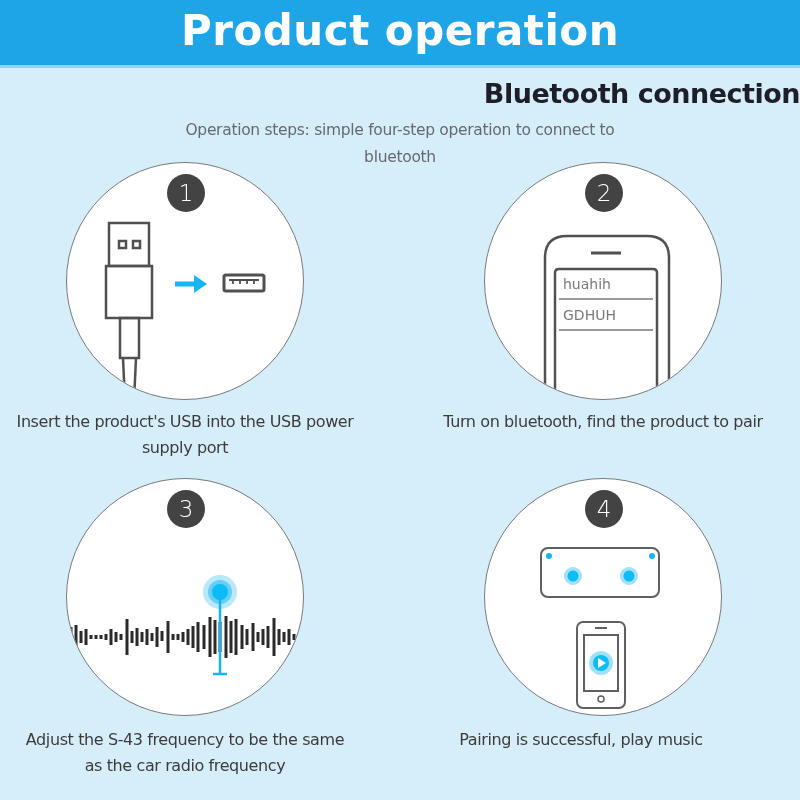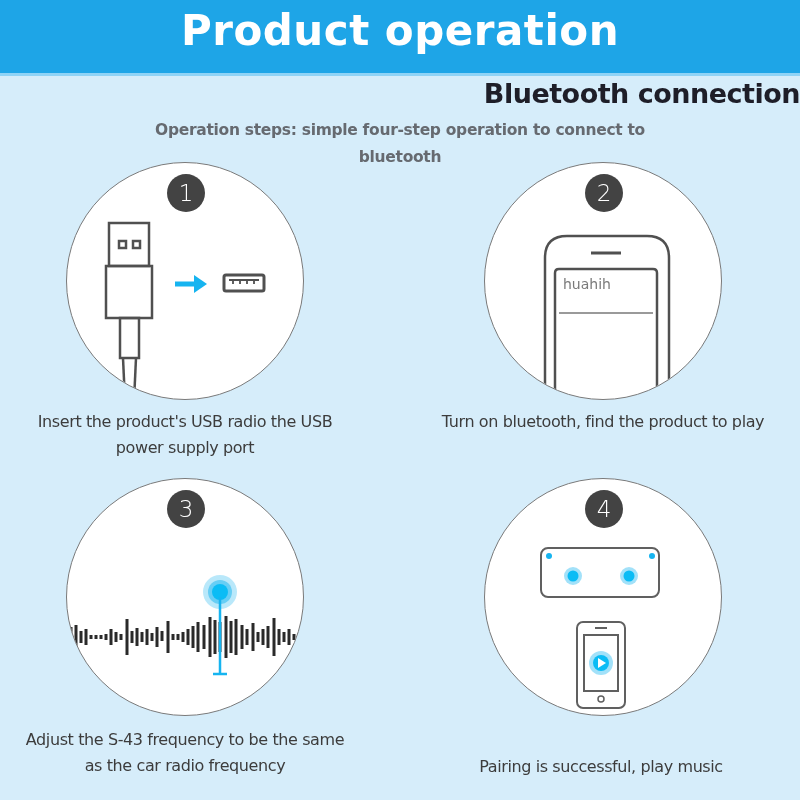--- a/index.html
+++ b/index.html
@@ -1,35 +1,35 @@
 <!DOCTYPE html>
 <html><head>
 <meta charset="utf-8">
 <style>
   * { margin:0; padding:0; box-sizing:border-box; }
   html, body { width:800px; height:800px; overflow:hidden; }
   body { background:#d6edfa; font-family:"Liberation Sans", sans-serif; position:relative; }
-  .header { position:absolute; left:0; top:0; width:800px; height:76px; background:#1ea5e7; border-bottom:3px solid #8fd3f6; }
+  .header { position:absolute; left:0; top:0; width:800px; height:68px; background:#1ea5e7; border-bottom:3px solid #8fd3f6; }
   .header h1 { position:absolute; left:0; right:0; top:6px; text-align:center; color:#fff; font-family:"DejaVu Sans", sans-serif; font-weight:bold; font-size:42px; letter-spacing:0.5px; }
   .title { position:absolute; left:0; right:0; top:78px; text-align:right; font-family:"DejaVu Sans", sans-serif; font-weight:bold; font-size:27px; color:#1e1e28; letter-spacing:-0.5px; }
-  .subtitle { position:absolute; left:150px; width:500px; top:117px; text-align:center; font-family:"DejaVu Sans", sans-serif; font-weight:bold; font-size:15.5px; line-height:27px; color:#666a70; letter-spacing:-0.3px; }
+  .subtitle { position:absolute; left:150px; width:500px; top:117px; text-align:center; font-family:"DejaVu Sans", sans-serif; font-weight:normal; font-size:15.5px; line-height:27px; color:#666a70; letter-spacing:-0.3px; }
   .circle { position:absolute; width:238px; height:238px; border-radius:50%; background:#fff; border:1.5px solid #7a7a7a; overflow:hidden; }
   .c1 { left:66px; top:162px; }
   .c2 { left:484px; top:162px; }
   .c3 { left:66px; top:478px; }
   .c4 { left:484px; top:478px; }
   .badge { position:absolute; left:100px; top:11px; width:38px; height:38px; border-radius:50%; background:#434343; color:#fff; font-family:"DejaVu Sans", sans-serif; font-size:23px; font-weight:200; text-align:center; line-height:38px; }
   .caption { position:absolute; width:340px; text-align:center; font-family:"DejaVu Sans", sans-serif; font-size:16px; line-height:26px; color:#3c3c3c; letter-spacing:-0.4px; }
   .cap1 { left:15px; top:409px; }
   .cap2 { left:433px; top:409px; }
   .cap3 { left:15px; top:727px; }
-  .cap4 { left:431px; top:727px;margin-top:27px; }
+  .cap4 { left:411px; top:727px; }
   svg { position:absolute; left:0; top:0; }
   .phone-list { position:absolute; left:74px; top:106px; width:94px; }
-  .phone-row { height:45px; border-bottom:2.5px solid #9a9a9a; font-family:"DejaVu Sans", sans-serif; font-size:14px; color:#7a7a7a; line-height:30px; padding-left:4px; position:relative; }
+  .phone-row { height:31px; border-bottom:2.5px solid #9a9a9a; font-family:"DejaVu Sans", sans-serif; font-size:14px; color:#7a7a7a; line-height:30px; padding-left:4px; position:relative; }
   .bt-icon { position:absolute; left:48px; top:0; color:#16b4f0; font-size:18px; font-weight:bold; }
 </style>
 </head>
 <body>
 
 <div class="header">
   <h1>Product operation</h1>
 </div>
 <div class="title">Bluetooth connection</div>
 <div class="subtitle">Operation steps: simple four-step operation to connect to bluetooth</div>
@@ -45,36 +45,37 @@
       <line x1="56" y1="195" x2="58" y2="238"></line>
       <line x1="69" y1="195" x2="67" y2="238"></line>
       <rect x="157" y="112" width="40" height="16" rx="2" stroke-width="3"></rect>
       <path d="M162 117 H192 M166 117 v4 M173 117 v4 M180 117 v4 M187 117 v4" stroke-width="1.8"></path>
     </g>
     <path d="M108 121 H130" stroke="#16b4f0" stroke-width="5"></path>
     <path d="M127 112 L140 121 L127 130 Z" fill="#16b4f0"></path>
   </svg>
   <div class="badge">1</div>
 </div>
-<div class="caption cap1">Insert the product's USB radio the USB power supply port</div>
+<div class="caption cap1">Insert the product's USB into the USB power supply port</div>
 
 <div class="circle c2">
   <svg width="238" height="238">
     <g fill="none" stroke="#505050" stroke-width="2.5">
       <path d="M60 238 V95 Q60 73 82 73 H162 Q184 73 184 95 V238"></path>
       <path d="M70 238 V110 Q70 106 74 106 H168 Q172 106 172 110 V238"></path>
       <line x1="106" y1="90" x2="136" y2="90" stroke-width="3"></line>
     </g>
   </svg>
   <div class="phone-list">
     <div class="phone-row"><span>huahih</span></div>
+    <div class="phone-row"><span>GDHUH</span></div>
   </div>
   <div class="badge">2</div>
 </div>
-<div class="caption cap2">Turn on bluetooth, find the product to play</div>
+<div class="caption cap2">Turn on bluetooth, find the product to pair</div>
 
 <div class="circle c3">
   <svg width="238" height="238">
     <g stroke="#2a2a2a" stroke-width="3" stroke-linecap="butt">
       <line x1="4" y1="148" x2="4" y2="168"></line>
         <line x1="9" y1="146" x2="9" y2="170"></line>
         <line x1="14" y1="152" x2="14" y2="164"></line>
       <line x1="19" y1="150" x2="19" y2="166"></line>
         <line x1="24" y1="156" x2="24" y2="160"></line>
         <line x1="29" y1="156" x2="29" y2="160"></line>

